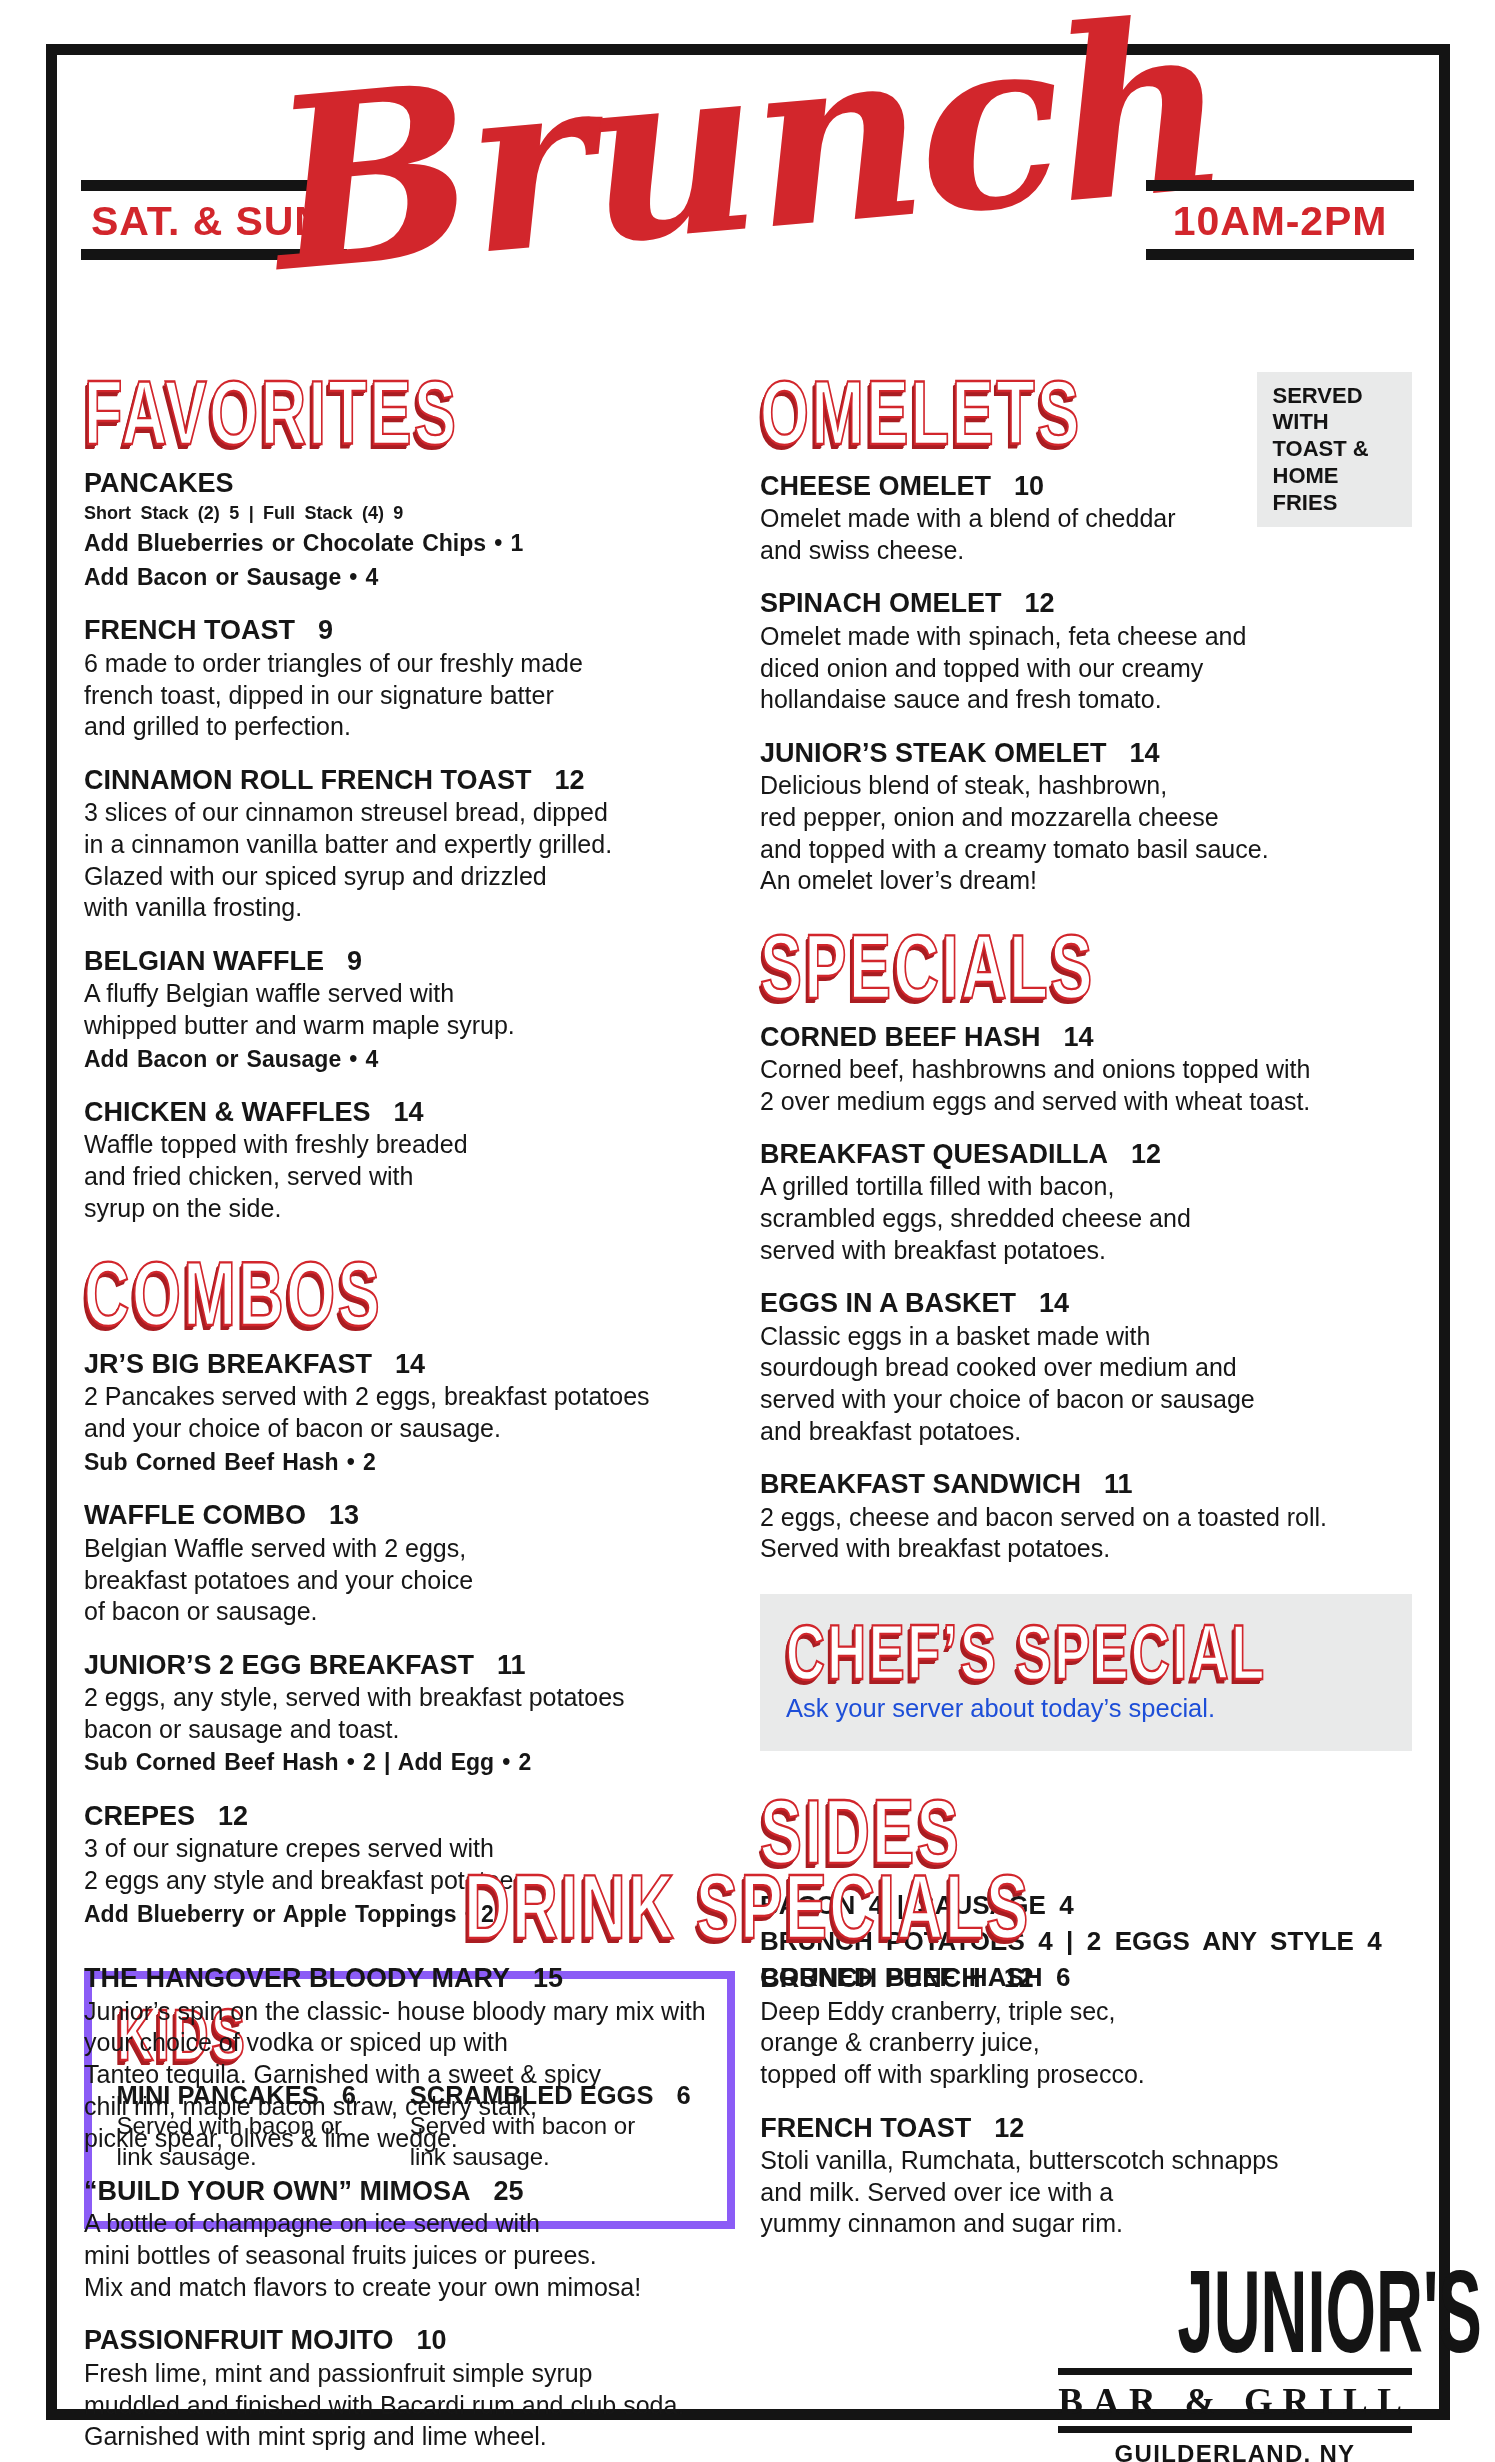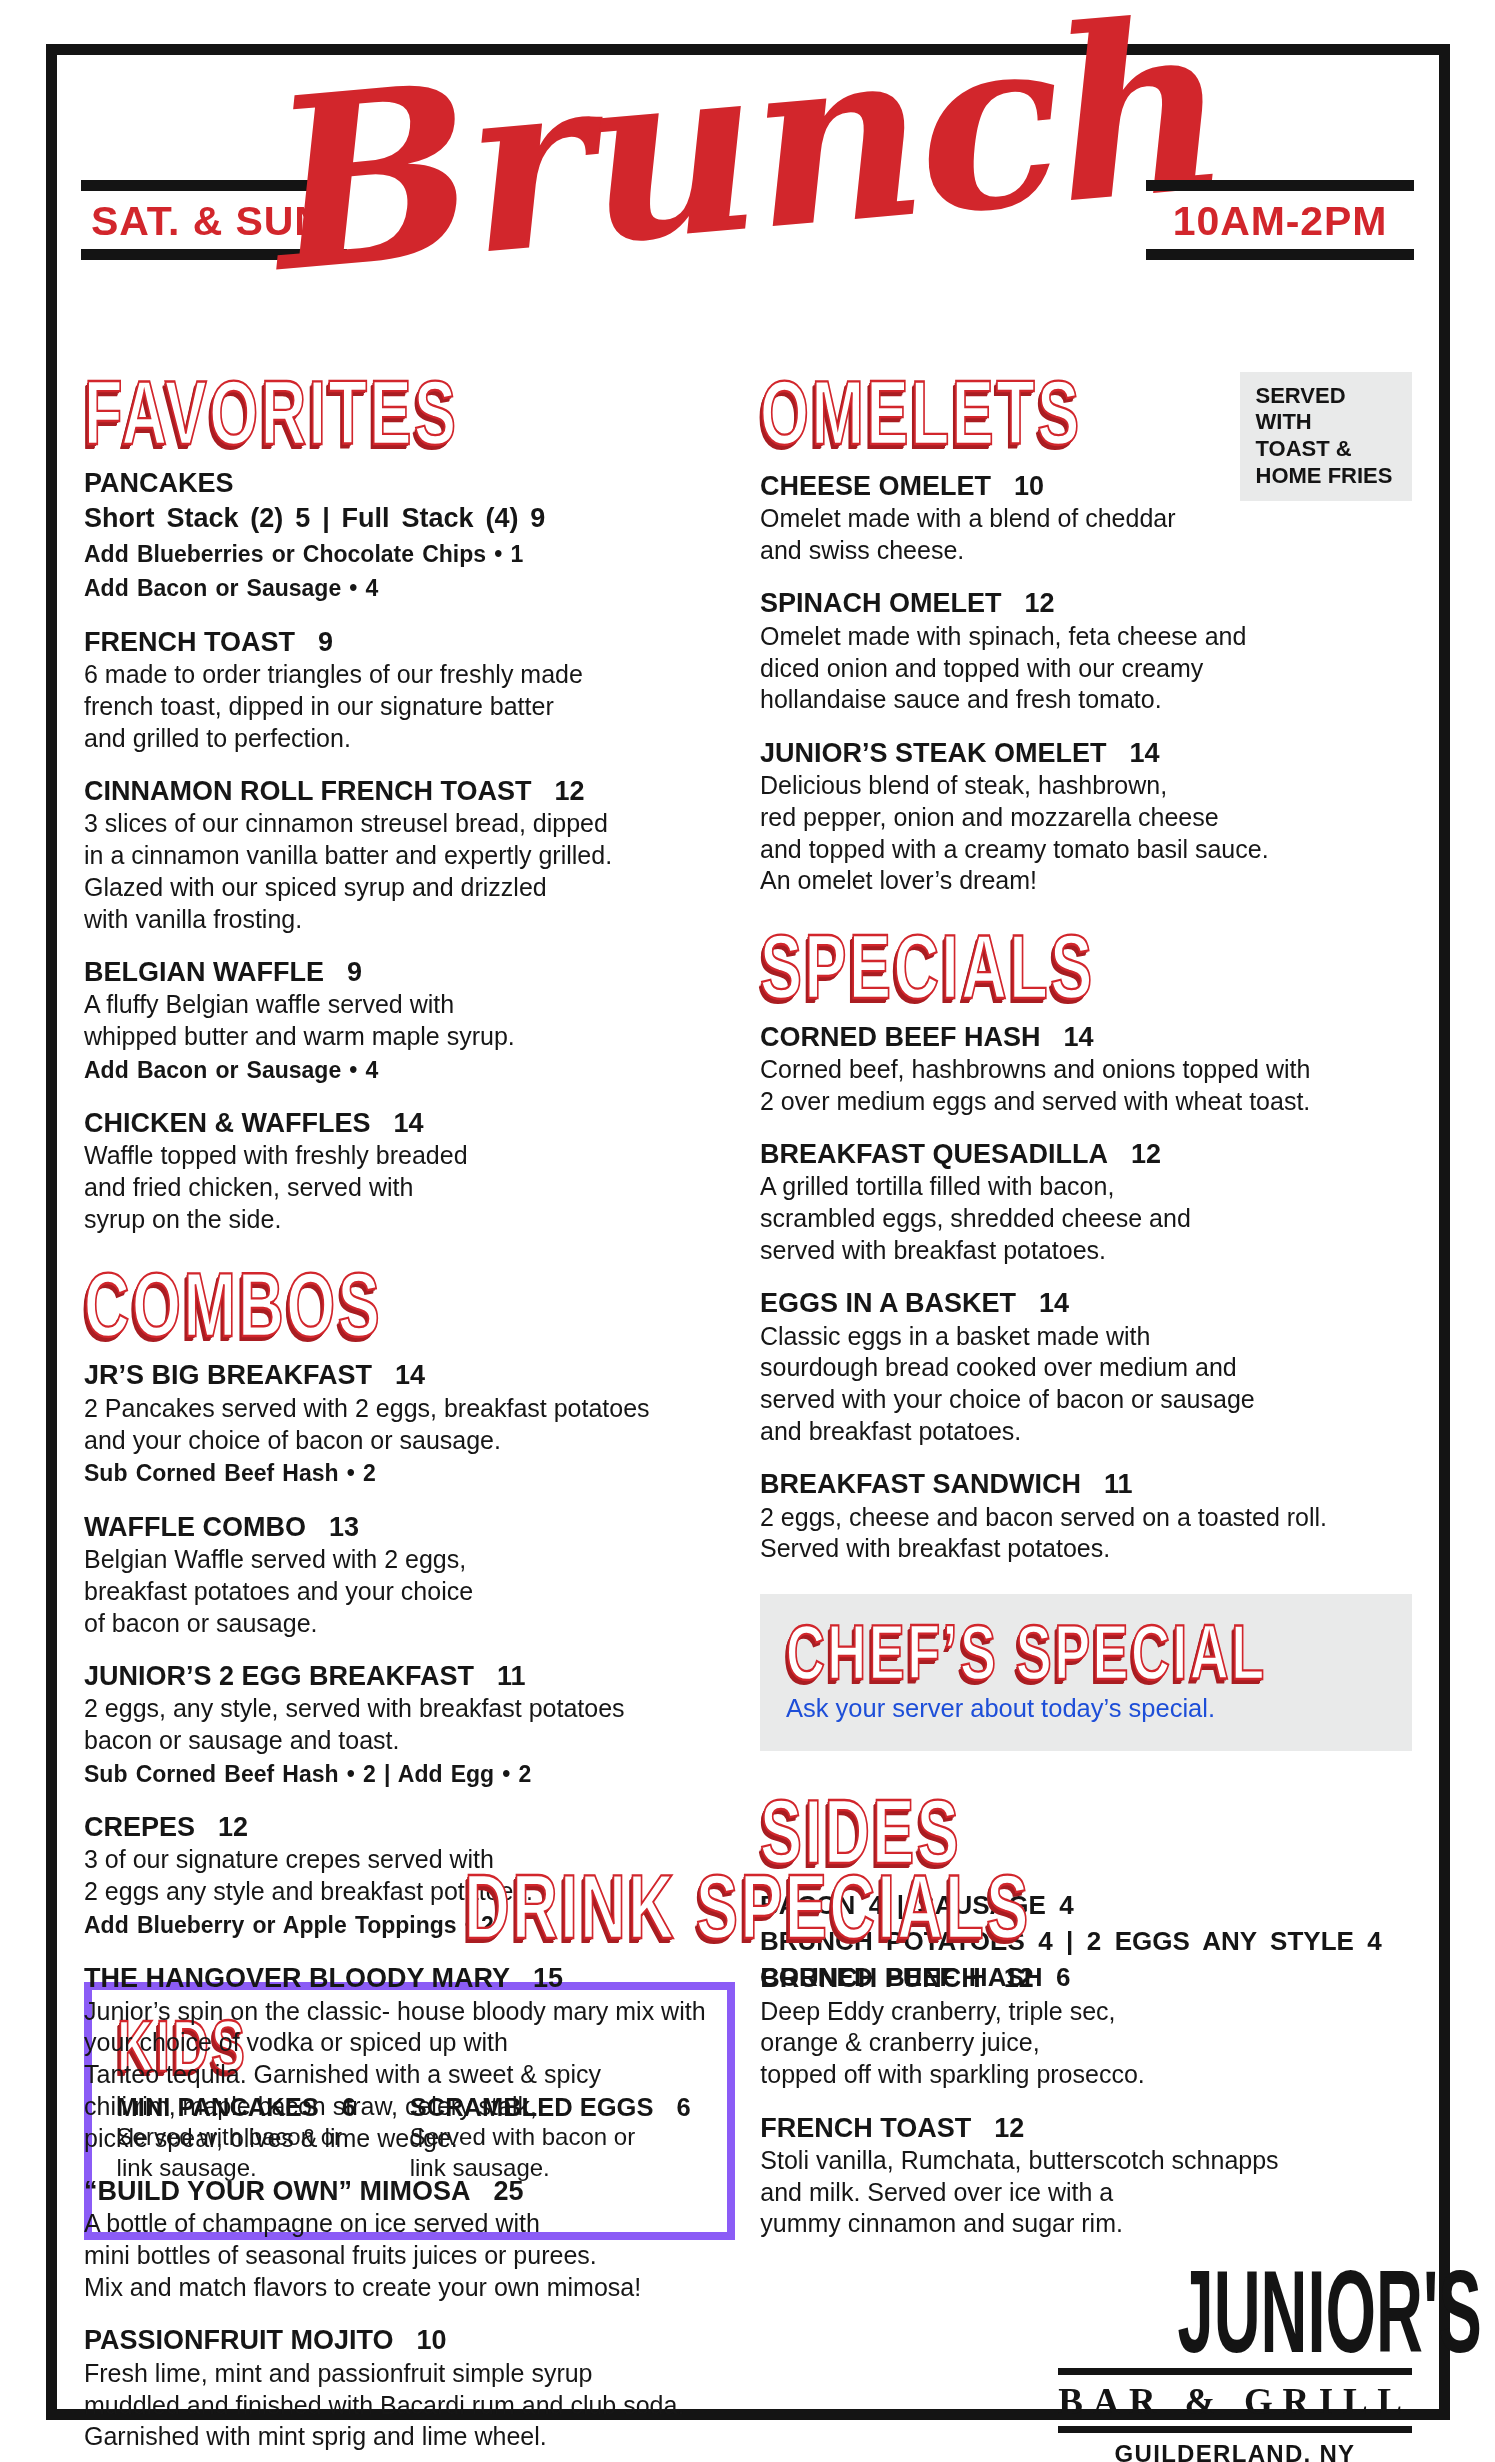--- a/index.html
+++ b/index.html
@@ -30,26 +30,26 @@
   }
   .disp.center{transform-origin:center bottom;}
   
   .cols{position:absolute;left:84px;top:372px;width:1328px;display:flex;gap:24.6px;}
   .col{width:652px;}
   .sec{margin-bottom:30px;}
   
   .mi{margin:0 0 24px;}
   .mi-nameline{font-weight:700;font-size:27px;line-height:1.1;}
   .mi-price{margin-left:23px;}
-  .mi-bold{font-weight:700;font-size:27px;line-height:1.25;margin-top:3.5px;word-spacing:4.4px;}
+  .mi-bold{font-weight:700;font-size:18px;line-height:1.25;margin-top:3.5px;word-spacing:4.4px;}
   .mi-desc{font-size:25px;line-height:1.17;margin-top:2.6px;}
   .mi-desc:first-of-type{margin-top:5.3px;}
   .mi-addon{font-weight:700;font-size:23px;line-height:1.32;margin-top:3.5px;word-spacing:1.8px;}
   
-  .head-row{display:flex;gap:20px;align-items:flex-start;margin-bottom:16px;height:84px;}
+  .head-row{display:flex;gap:37px;align-items:flex-start;margin-bottom:16px;height:84px;}
   .badge{background:var(--gray);padding:10.6px 16px;font-weight:700;font-size:22px;
     line-height:1.22;color:#141414;}
   
   .chef{background:var(--gray);padding:23px 26px 28px;margin:5.3px 0 40px;}
   .chef .sec-head{height:74px;margin-bottom:3.5px;}
   .chef .disp{font-size:77px;}
   .chef-note{font-size:25.5px;color:#1d4ed8;}
   
   .sides-line{font-weight:700;font-size:26px;line-height:1.38;word-spacing:6.2px;}
   

